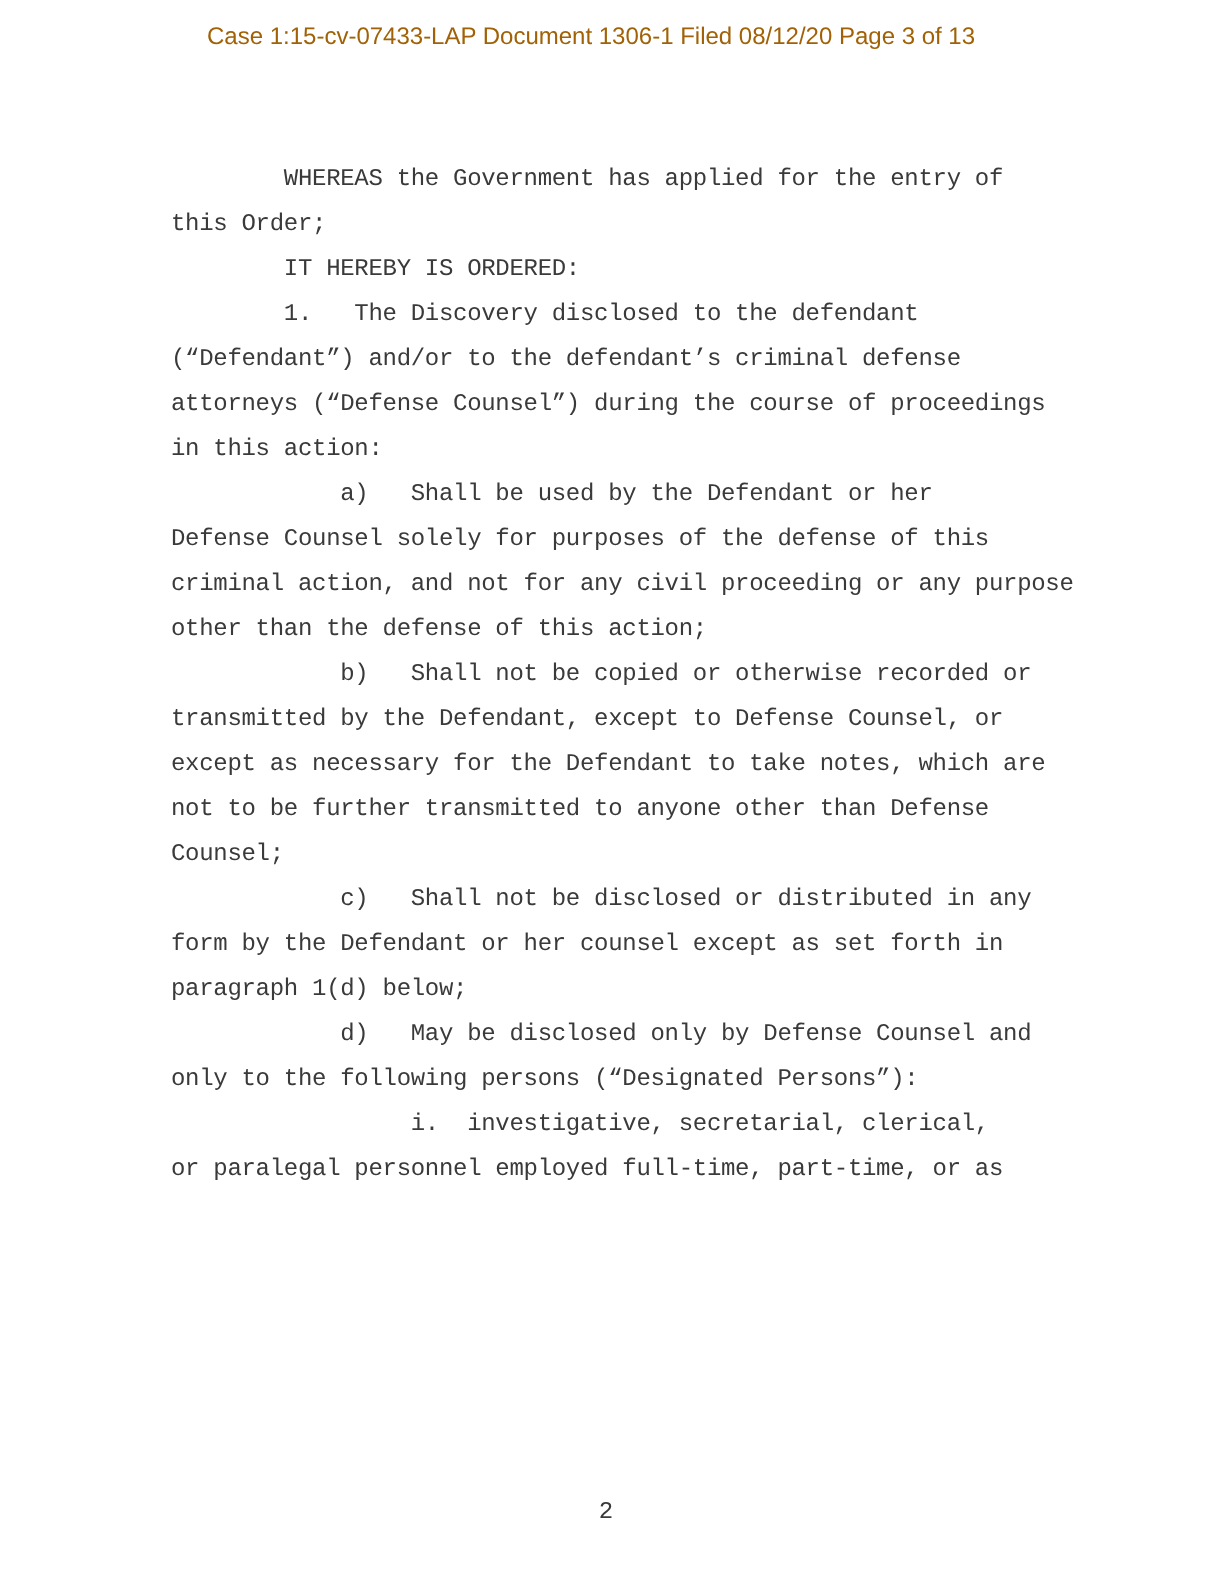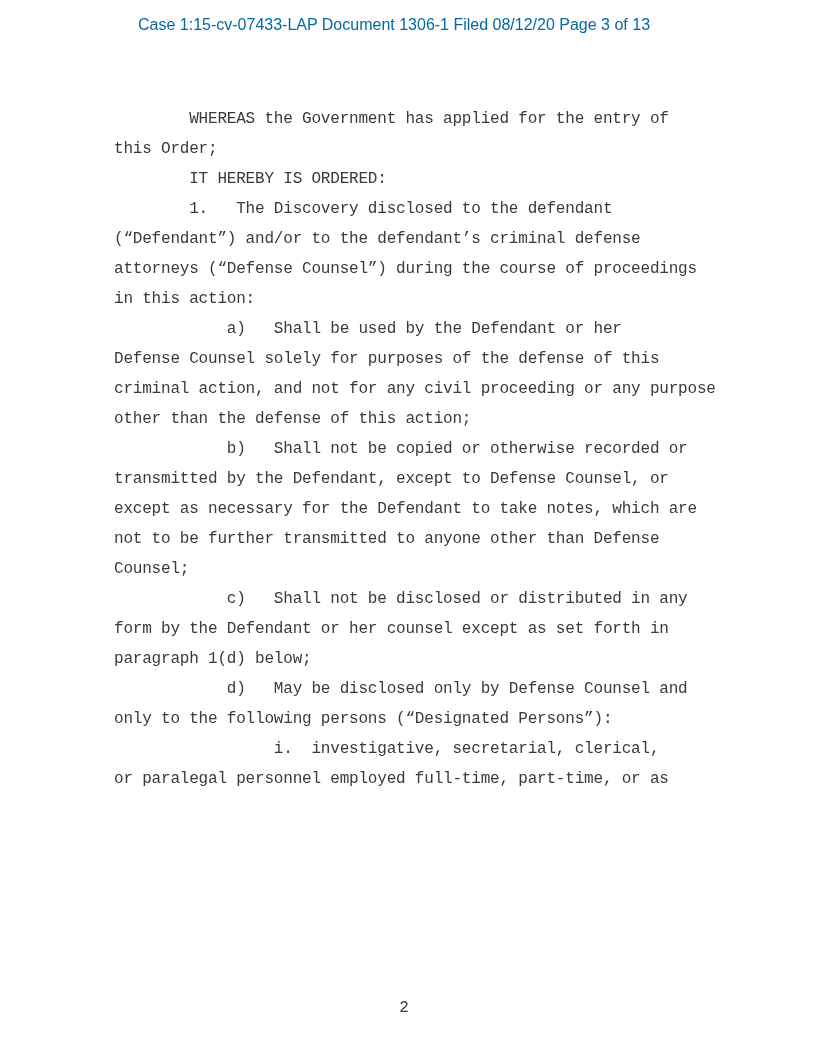--- a/index.html
+++ b/index.html
@@ -46,21 +46,21 @@
     font-family: "Liberation Mono", "DejaVu Sans Mono", monospace;
     font-size: 16px;
     line-height: 20px;
   }
 </style>
 </head>
 <body>
 
 <div class="page">
 
-  <div class="stamp stamp-civil" style="color: #0369a1;">Case 1:15-cv-07433-LAP Document 1306-1 Filed 08/12/20 Page 3 of 13</div>
+  <div class="stamp stamp-civil" style="color: #a16207;">Case 1:15-cv-07433-LAP Document 1306-1 Filed 08/12/20 Page 3 of 13</div>
 
 
   <pre class="body-text" style="color: rgb(58, 58, 58);">        WHEREAS the Government has applied for the entry of
 this Order;
         IT HEREBY IS ORDERED:
         1.   The Discovery disclosed to the defendant
 (“Defendant”) and/or to the defendant’s criminal defense
 attorneys (“Defense Counsel”) during the course of proceedings
 in this action:
             a)   Shall be used by the Defendant or her

